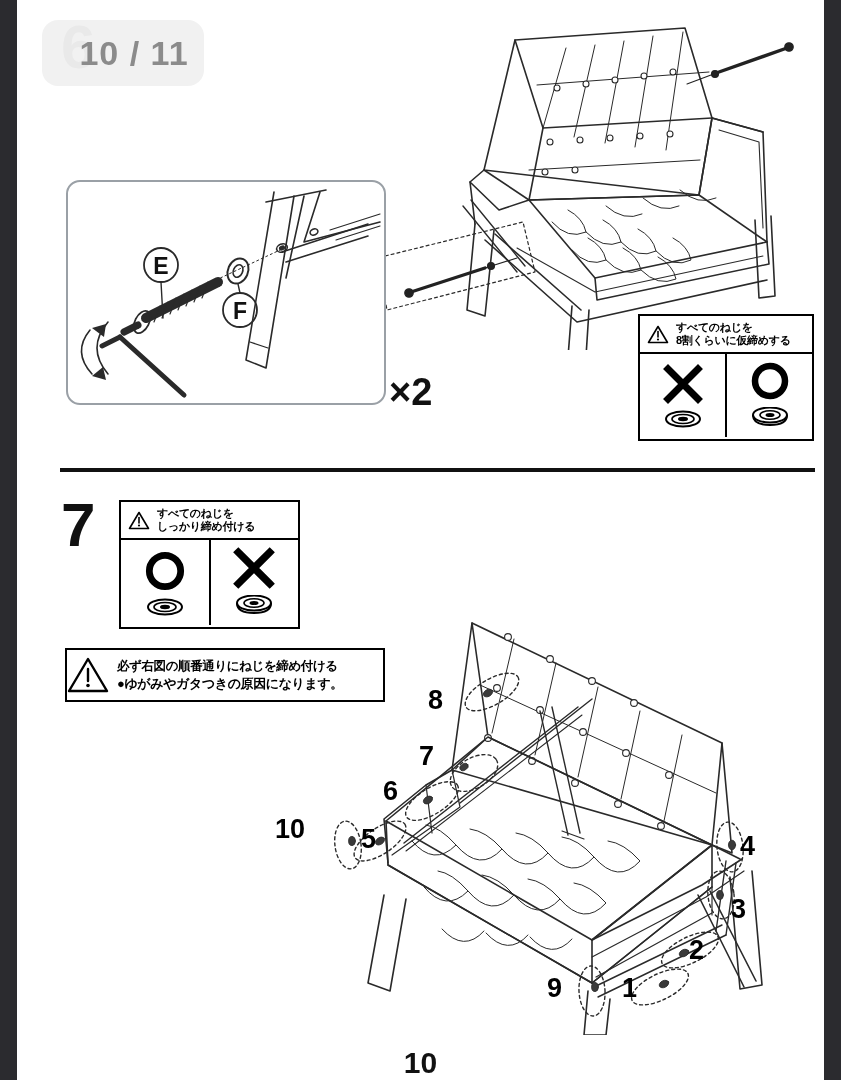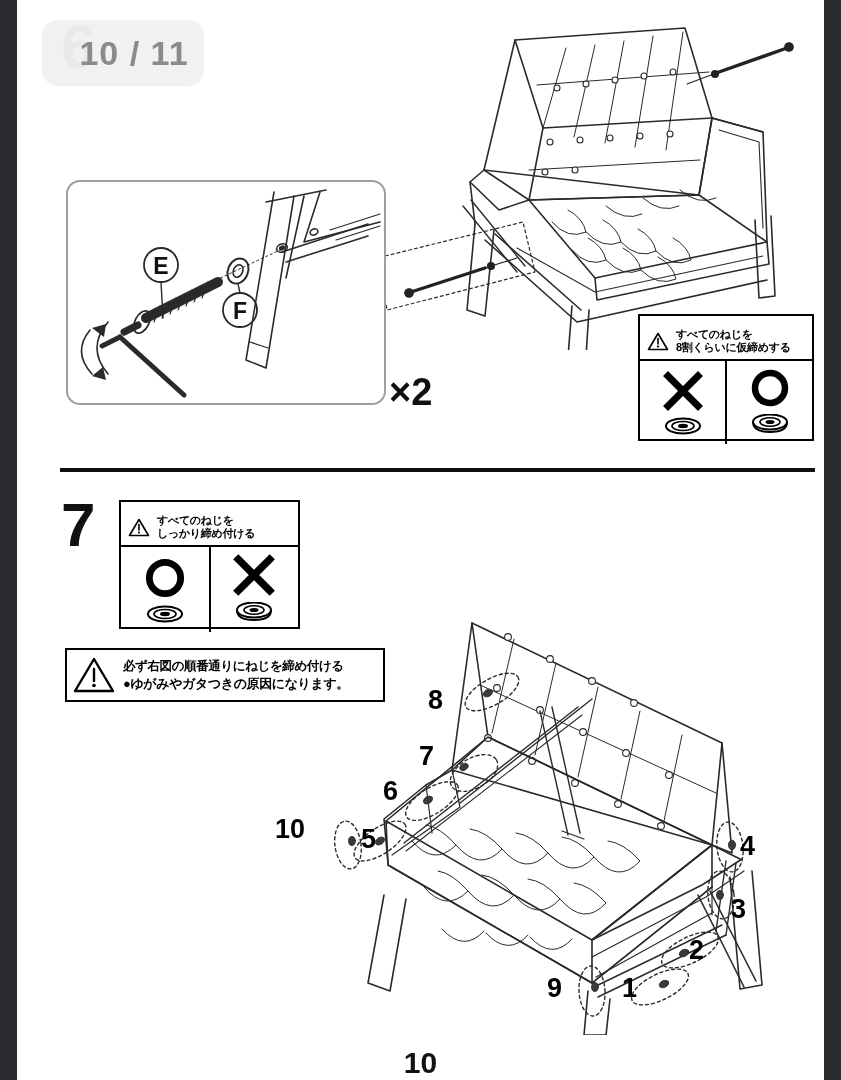--- a/index.html
+++ b/index.html
@@ -27,36 +27,36 @@
   
   .step-num{position:absolute;font-size:62px;font-weight:bold;line-height:1;}
   #step6-num{left:44px;top:16px;color:#d6d6d6;z-index:5;}
   #step7-num{left:44px;top:494px;color:#111111;z-index:5;}
 
   
   #divider{position:absolute;left:43px;top:468px;width:755px;height:4px;background:#111;}
 
   
   .warnbox{position:absolute;border:2.5px solid #000;background:#fff;box-sizing:border-box;}
-  .warnbox .wb-head{display:flex;align-items:center;gap:7px;padding:12px 6px 4px 7px;border-bottom:2.5px solid #000;}
+  .warnbox .wb-head{display:flex;align-items:center;gap:7px;padding:5px 6px 4px 7px;border-bottom:2.5px solid #000;}
   .warnbox .wb-head .wtxt{font-size:11px;font-weight:bold;line-height:1.22;color:#000;letter-spacing:-0.3px;}
   .warnbox .wb-cells{display:flex;height:calc(100% - 40px);}
   .warnbox .wb-cell{flex:1;display:flex;flex-direction:column;align-items:center;justify-content:center;gap:4px;}
   .warnbox .wb-cell + .wb-cell{border-left:2.5px solid #000;}
 
   
   #detailbox{position:absolute;left:49px;top:180px;width:320px;height:225px;border:2px solid #9aa0a6;border-radius:14px;background:#fff;box-sizing:border-box;overflow:hidden;}
 
   #times2{position:absolute;left:372px;top:371px;font-size:38px;font-weight:bold;color:#111;}
 
   
   .callout{position:absolute;font-size:27px;font-weight:bold;color:#000;line-height:1;}
 
   
-  #attnbox{position:absolute;left:48px;top:648px;width:320px;height:54px;border:2.5px solid #000;background:#fff;box-sizing:border-box;display:flex;align-items:center;gap:8px;padding:0 6px;}
+  #attnbox{position:absolute;left:48px;top:648px;width:320px;height:54px;border:2.5px solid #000;background:#fff;box-sizing:border-box;display:flex;align-items:center;gap:8px;padding:0 0;}
   #attnbox .atxt1{font-size:12.5px;font-weight:bold;color:#000;line-height:1.35;letter-spacing:-0.4px;}
   #attnbox .atxt2{font-size:13px;font-weight:bold;color:#000;line-height:1.35;letter-spacing:-0.4px;}
 
   
   #folio{position:absolute;left:0;top:1046px;width:807px;text-align:center;font-size:30px;font-weight:bold;color:#111;}
 
   svg{display:block;}
   .nofill{fill:none;}
 </style>
 </head>

